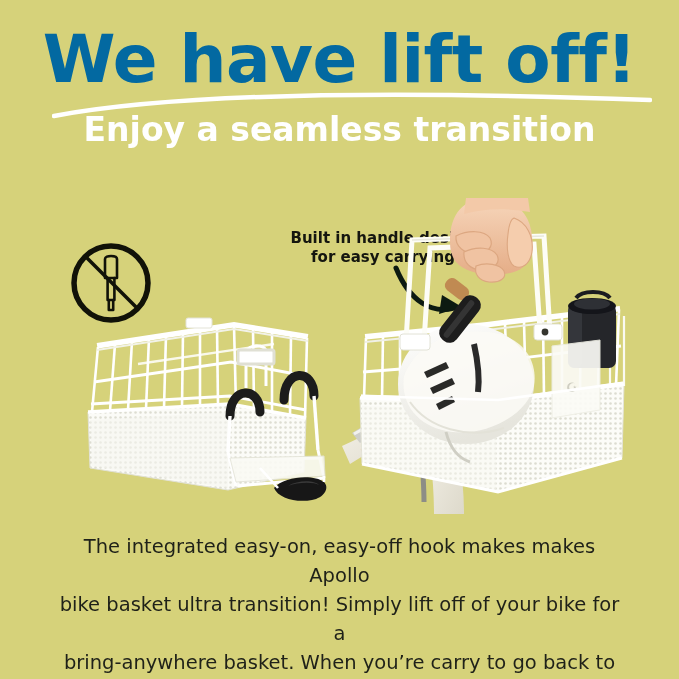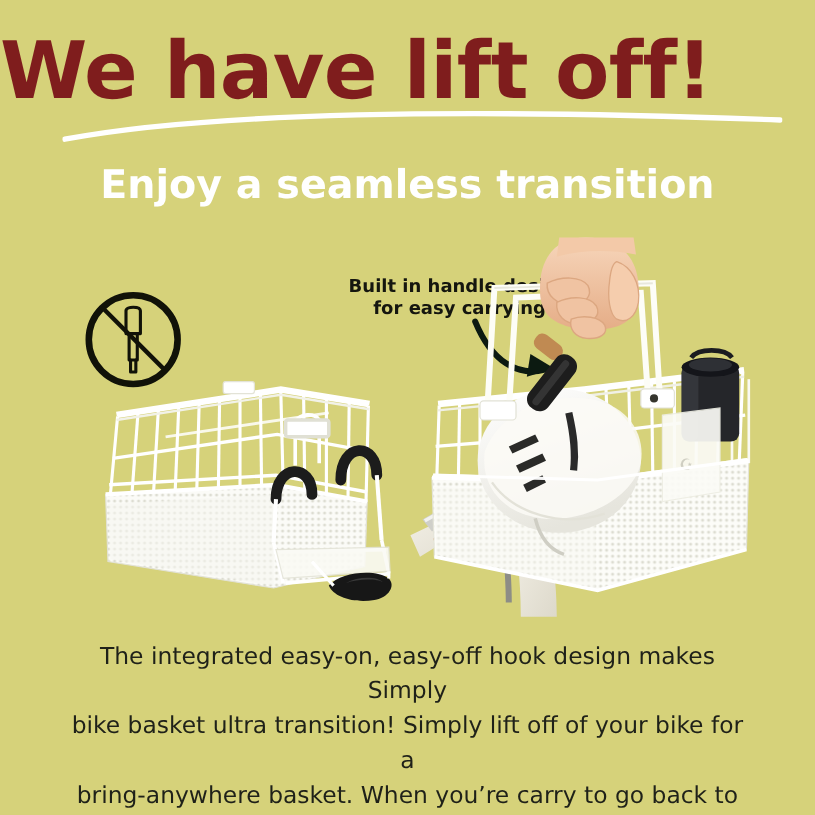--- a/index.html
+++ b/index.html
@@ -9,35 +9,34 @@
     background:#d6d27a;
     font-family:"Liberation Sans", sans-serif;
     position:relative;
   }
   .canvas{position:absolute;inset:0;}
 
   
   .headline-wrap{position:absolute;left:0;top:24px;width:679px;height:96px;}
   .headline{
     position:absolute;left:0;top:0;width:679px;
-    text-align:left;color:#7f1d1d;
+    text-align:center;color:#0369a1;
     font-size:66px;line-height:72px;font-weight:bold;
     letter-spacing:-0.5px;
     font-family:"DejaVu Sans", sans-serif;
     white-space:nowrap;
   }
   .swoosh{position:absolute;left:52px;top:62px;width:600px;height:38px;}
 
   
   .subhead{
     position:absolute;left:40px;top:109px;width:599px;
     text-align:center;color:#ffffff;font-weight:bold;
     font-size:33px;line-height:41px;
     font-family:"DejaVu Sans", sans-serif;
-    margin-top:24px;
   }
   .subhead span{display:block;}
 
   
   .callout{
     position:absolute;left:288px;top:229px;width:190px;
     text-align:center;color:#15160f;font-weight:bold;
     font-size:15px;line-height:19px;
     font-family:"DejaVu Sans", sans-serif;
   }
@@ -320,19 +319,19 @@
 
       <path d="M128 2 L190 2 L192 16 C 170 12, 146 12, 126 18 Z" fill="#f3c9a8"></path>
     </g>
 
     <g fill="none" stroke="#ffffff" stroke-width="2.6" opacity="0.95">
       <path d="M23 200 L160 204 L285 187"></path>
     </g>
   </svg>
 
   <div class="bodycopy">
-    <span>The integrated easy-on, easy-off hook design makes Simply</span>
+    <span>The integrated easy-on, easy-off hook makes makes Apollo</span>
     <span>bike basket ultra transition! Simply lift off of your bike for a</span>
     <span>bring-anywhere basket. When you’re carry to go back to</span>
     <span>riding, easily reattach the basket with its built-in hooks.</span>
   </div>
 
 </div>
 
 </body></html>

